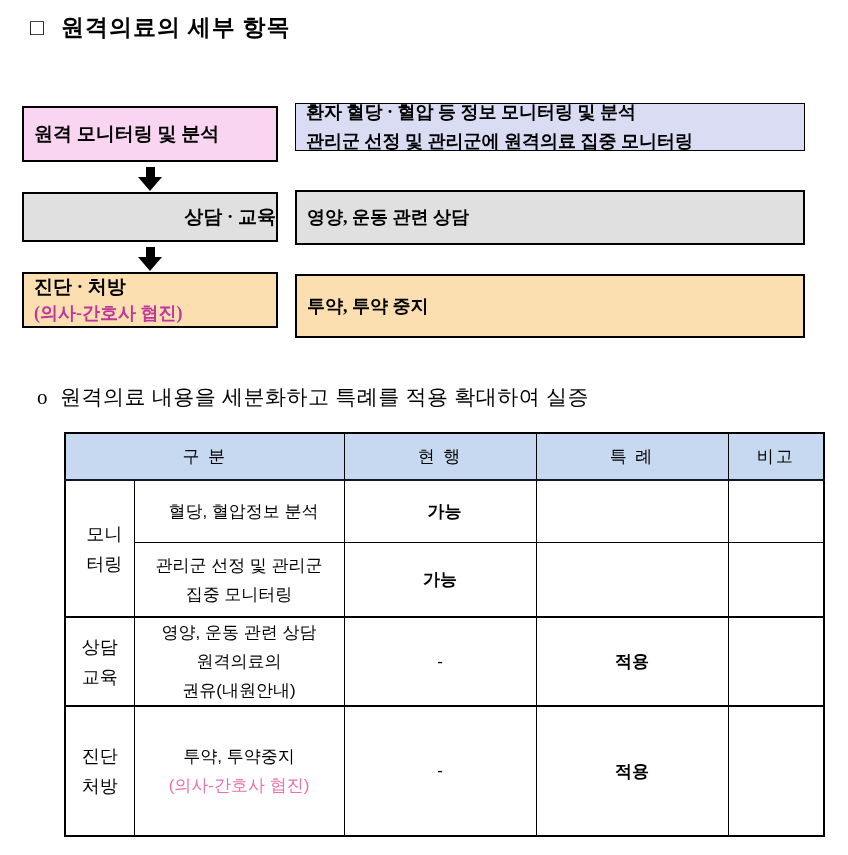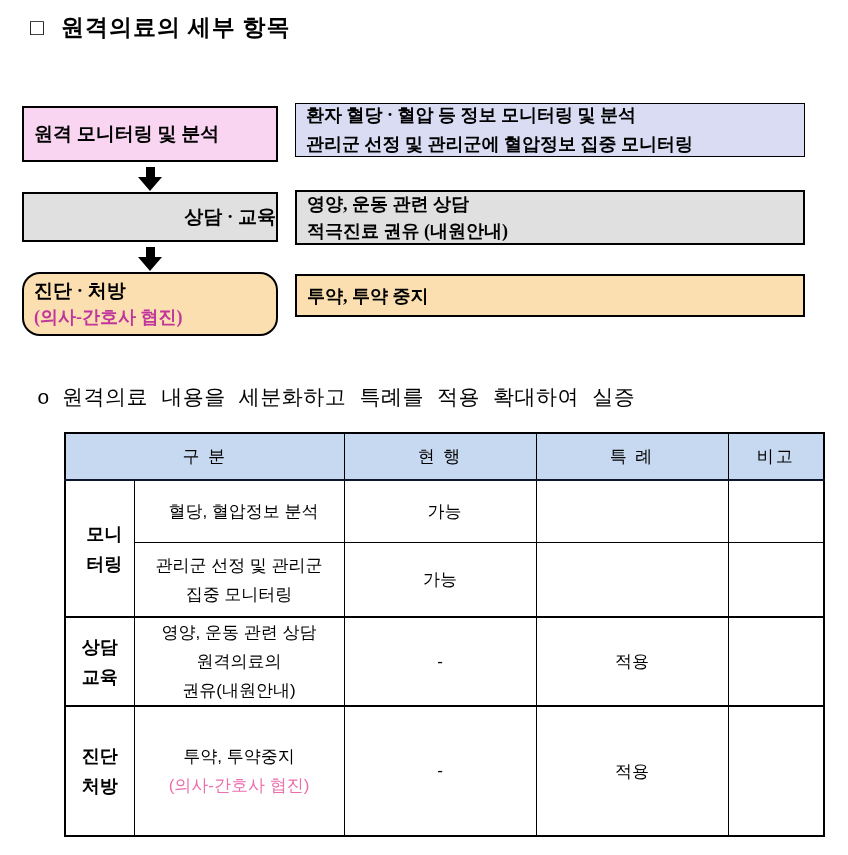--- a/index.html
+++ b/index.html
@@ -33,25 +33,25 @@
     display: flex;
     flex-direction: column;
     justify-content: center;
     font-weight: bold;
     padding-left: 10px;
   }
   .fc-left  { left: 22px;  width: 256px; font-size: 19px; }
   .fc-right { left: 295px; width: 510px; font-size: 18px; }
 
   .fc-step0-left  { top: 106px; height: 56px; background: var(--box_pink, #FAD5F2); }
-  .fc-step0-right { top: 103px; height: 54px; background: var(--box_lavender, #D9DCF2); border-width: 1px; line-height: 29px; }
+  .fc-step0-right { top: 103px; height: 48px; background: var(--box_lavender, #D9DCF2); border-width: 1px; line-height: 29px; }
   .fc-step1-left  { top: 192px; height: 50px; background: var(--box_gray, #E0E0E0); align-items: flex-end; }
   .fc-step1-right { top: 190px; height: 55px; background: var(--box_gray, #E0E0E0); line-height: 27px; }
-  .fc-step2-left  { top: 272px; height: 64px; background: var(--box_orange, #FBDFB0); line-height: 26px; border-radius: 18px; }
-  .fc-step2-right { top: 274px; height: 43px; background: var(--box_orange, #FBDFB0); }
+  .fc-step2-left  { top: 272px; height: 56px; background: var(--box_orange, #FBDFB0); line-height: 26px; }
+  .fc-step2-right { top: 274px; height: 64px; background: var(--box_orange, #FBDFB0); }
 
   .fc-sub { color: var(--magenta_bold, #C0369C); font-size: 18px; }
 
   .fc-arrow { position: absolute; left: 138px; width: 24px; }
   .fc-arrow .stem { width: 9px; height: 10px; background: #000; margin: 0 auto; }
   .fc-arrow .head {
     width: 0; height: 0; margin: 0 auto;
     border-left: 12px solid transparent;
     border-right: 12px solid transparent;
     border-top: 14px solid #000;
@@ -60,21 +60,20 @@
   .fc-arrow-2 { top: 247px; }
 
   
   .section-line {
     position: absolute;
     left: 37px;
     top: 383px;
     font-size: 21px;
     letter-spacing: 0.5px;
     white-space: nowrap;
-    font-family: Liberation Mono, monospace;
   }
   .section-line .bullet { margin-right: 12px; }
 
   
   .spec-table {
     position: absolute;
     left: 64px;
     top: 432px;
     width: 759px;
     border-collapse: collapse;
@@ -96,53 +95,52 @@
     letter-spacing: 2px;
     border-bottom: 2px solid #0f172a;
     height: 45px;
   }
   .spec-table .group-start td { border-top: 2px solid #000000; }
   .row-1 td { height: 61px; padding-left: 9px; }
   .row-2 td { height: 73px; }
   .row-3 td { height: 86px; }
   .row-4 td { height: 128px; }
 
-  .cell-group { font-weight: bold; line-height: 30px; font-size: 18px; }
+  .cell-group { font-weight: normal; line-height: 30px; font-size: 18px; }
   .cell-item  { line-height: 29px; }
-  .cell-bold  { font-weight: normal; }
+  .cell-bold  { font-weight: bold; }
   .item-sub   { color: var(--magenta_light, #EC6FAE); line-height: 30px; }
 </style>
 </head>
 <body>
 
 <div class="page">
 
   <div class="doc-title">
     <span class="bullet">□</span><span>원격의료의 세부 항목</span>
   </div>
 
   <div class="fc-box fc-left fc-step0-left">
     <div>원격 모니터링 및 분석</div>
   </div>
   <div class="fc-box fc-right fc-step0-right">
     <div>환자 혈당 · 혈압 등 정보 모니터링 및 분석</div>
-    <div>관리군 선정 및 관리군에 혈압정보 집중 모니터링</div>
+    <div>관리군 선정 및 관리군에 원격의료 집중 모니터링</div>
   </div>
 
   <div class="fc-arrow fc-arrow-1">
     <div class="stem"></div>
     <div class="head"></div>
   </div>
 
   <div class="fc-box fc-left fc-step1-left">
     <div>상담 · 교육</div>
   </div>
   <div class="fc-box fc-right fc-step1-right">
     <div>영양, 운동 관련 상담</div>
-    <div>적극진료 권유 (내원안내)</div>
   </div>
 
   <div class="fc-arrow fc-arrow-2">
     <div class="stem"></div>
     <div class="head"></div>
   </div>
 
   <div class="fc-box fc-left fc-step2-left">
     <div>진단 · 처방</div>
     <div class="fc-sub">(의사-간호사 협진)</div>

